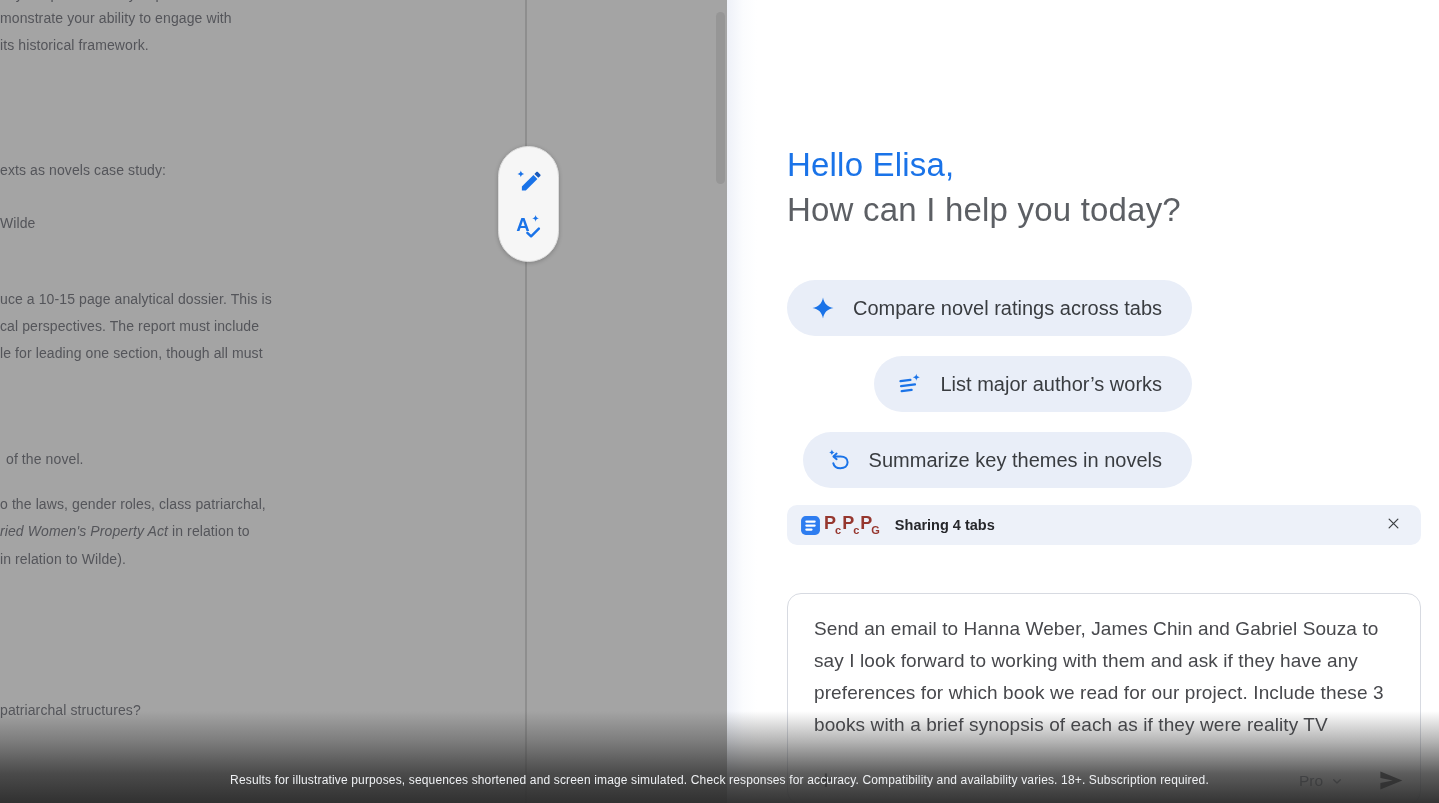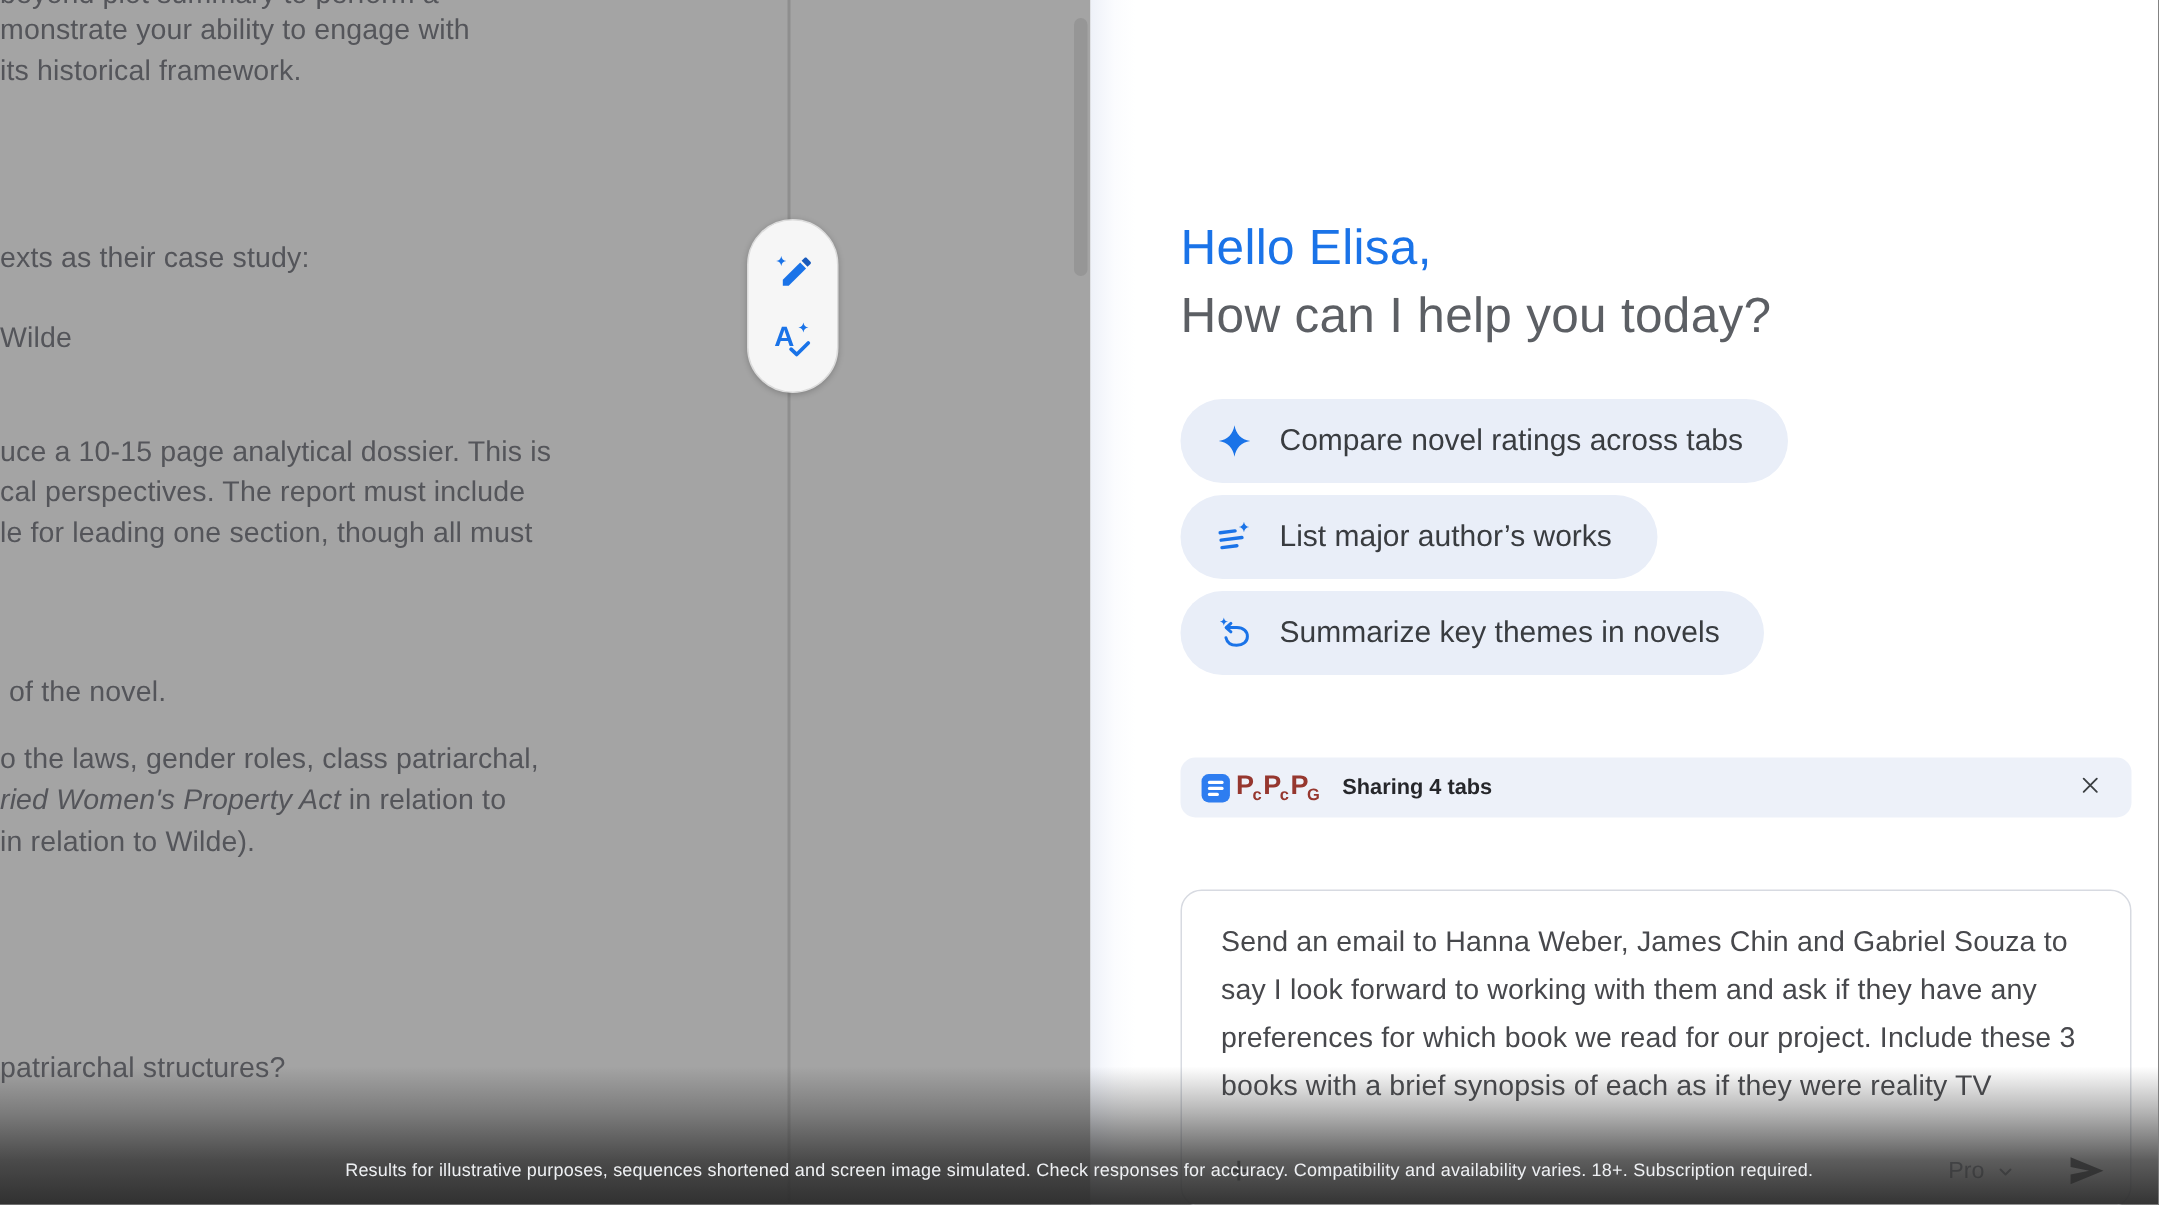--- a/index.html
+++ b/index.html
@@ -3,21 +3,21 @@
 <meta charset="utf-8">
 <style>
   html,body{margin:0;padding:0;background:#222;}
   *{box-sizing:border-box;}
   #stage{position:relative;width:1439px;height:803px;overflow:hidden;
          font-family:"Liberation Sans",sans-serif;background:#fff;}
 
   
   #doc-pane{position:absolute;left:0;top:0;width:727px;height:803px;background:#a4a4a4;}
   .doc-vline{position:absolute;left:525px;top:0;width:2px;height:803px;background:#8e8e8e;}
-  .doc-line{position:absolute;left:0;font-size:19px;color:#54555a;white-space:nowrap;letter-spacing:.1px;}
+  .doc-line{position:absolute;left:0;font-size:14px;color:#54555a;white-space:nowrap;letter-spacing:.1px;}
   .doc-line .it{font-style:italic;}
 
   
   #float-toolbar{position:absolute;left:498px;top:146px;width:61px;height:116px;
     background:#f6f6f6;border:1px solid #dcdcdc;border-radius:31px;
     box-shadow:0 1px 4px rgba(0,0,0,.22);display:flex;flex-direction:column;
     align-items:center;justify-content:space-around;padding:12px 0;}
   .tool-btn{width:30px;height:30px;border:none;background:transparent;cursor:pointer;
     display:flex;align-items:center;justify-content:center;padding:0;}
 
@@ -25,21 +25,21 @@
   #doc-scrollbar{position:absolute;left:716px;top:12px;width:9px;height:172px;
     background:#969696;border-radius:5px;}
 
   
   #gemini-panel{position:absolute;left:727px;top:0;width:712px;height:803px;
     background:linear-gradient(90deg,#eef1f8 0px,#fbfcfe 16px,#ffffff 30px);}
   #greeting{position:absolute;left:60px;top:122px;font-size:33px;line-height:45px;letter-spacing:.2px;margin-top:20px;}
   #greeting .hello{color:#1a73e8;}
   #greeting .question{color:#5c5f64;}
 
-  #chips{position:absolute;left:60px;top:266px;display:flex;flex-direction:column;align-items:flex-start;gap:8px;}
+  #chips{position:absolute;left:60px;top:280px;display:flex;flex-direction:column;align-items:flex-end;gap:20px;}
   .chip{display:inline-flex;align-items:center;height:56px;padding:0 30px 0 24px;border:none;
     border-radius:28px;background:#e9eef8;cursor:pointer;}
   .chip .chip-icon{width:24px;height:24px;margin-right:18px;flex:0 0 auto;}
   .chip .chip-label{font-size:20px;color:#393c40;font-family:"Liberation Sans",sans-serif;}
 
   
   #share-card{position:absolute;left:60px;top:505px;width:634px;}
   #share-bar{height:40px;background:#edf1f9;border-radius:10px;display:flex;align-items:center;
     padding:0 16px 0 13px;margin-bottom:3px;}
   .favicons{display:flex;align-items:center;gap:1px;margin-right:15px;}
@@ -69,21 +69,21 @@
 </style>
 </head>
 <body>
 
 <div id="stage">
 
   <div id="doc-pane">
     <div class="doc-line" style="top:-14px">beyond plot summary to perform a</div>
     <div class="doc-line" style="top:10px">monstrate your ability to engage with</div>
     <div class="doc-line" style="top:37px">its historical framework.</div>
-    <div class="doc-line" style="top:162px">exts as their case study:</div>
+    <div class="doc-line" style="top:162px">exts as novels case study:</div>
     <div class="doc-line" style="top:215px">Wilde</div>
     <div class="doc-line" style="top:291px">uce a 10-15 page analytical dossier. This is</div>
     <div class="doc-line" style="top:318px">cal perspectives. The report must include</div>
     <div class="doc-line" style="top:345px">le for leading one section, though all must</div>
     <div class="doc-line" style="top:451px;left:6px">of the novel.</div>
     <div class="doc-line" style="top:496px">o the laws, gender roles, class patriarchal,</div>
     <div class="doc-line" style="top:523px"><span class="it">ried Women's Property Act</span><span> in relation to</span></div>
     <div class="doc-line" style="top:551px">in relation to Wilde).</div>
     <div class="doc-line" style="top:702px">patriarchal structures?</div>
 

